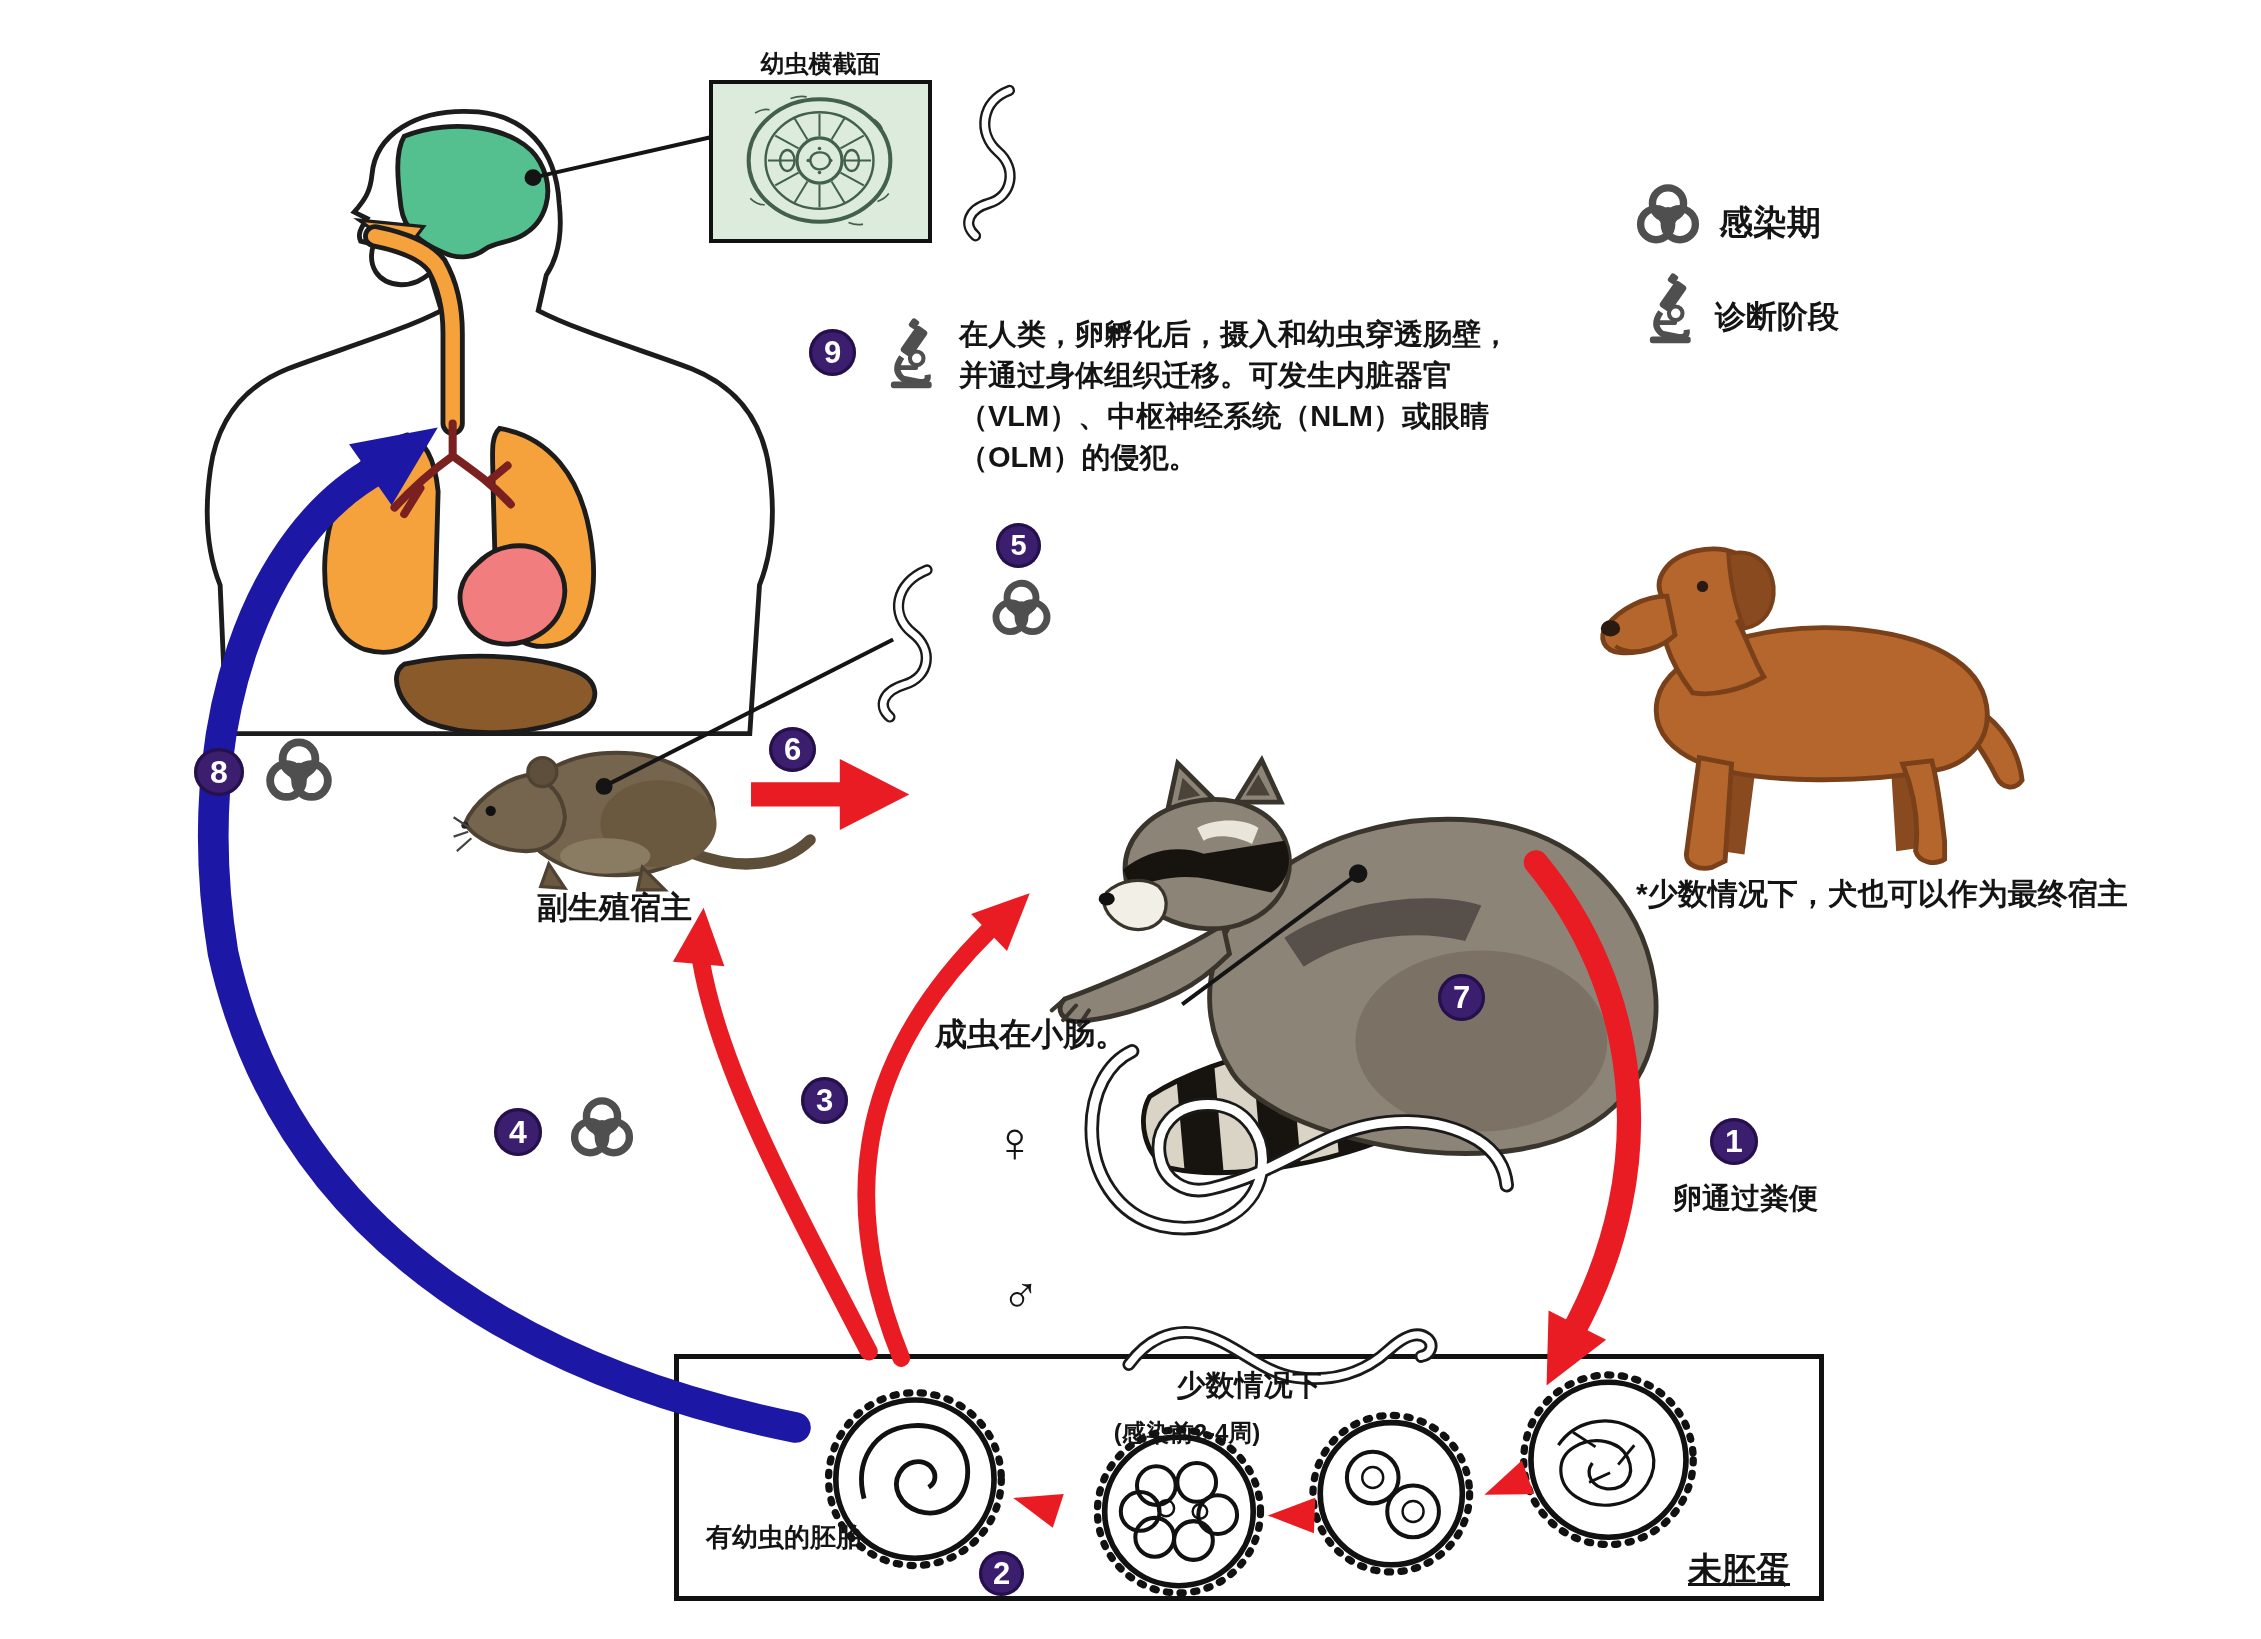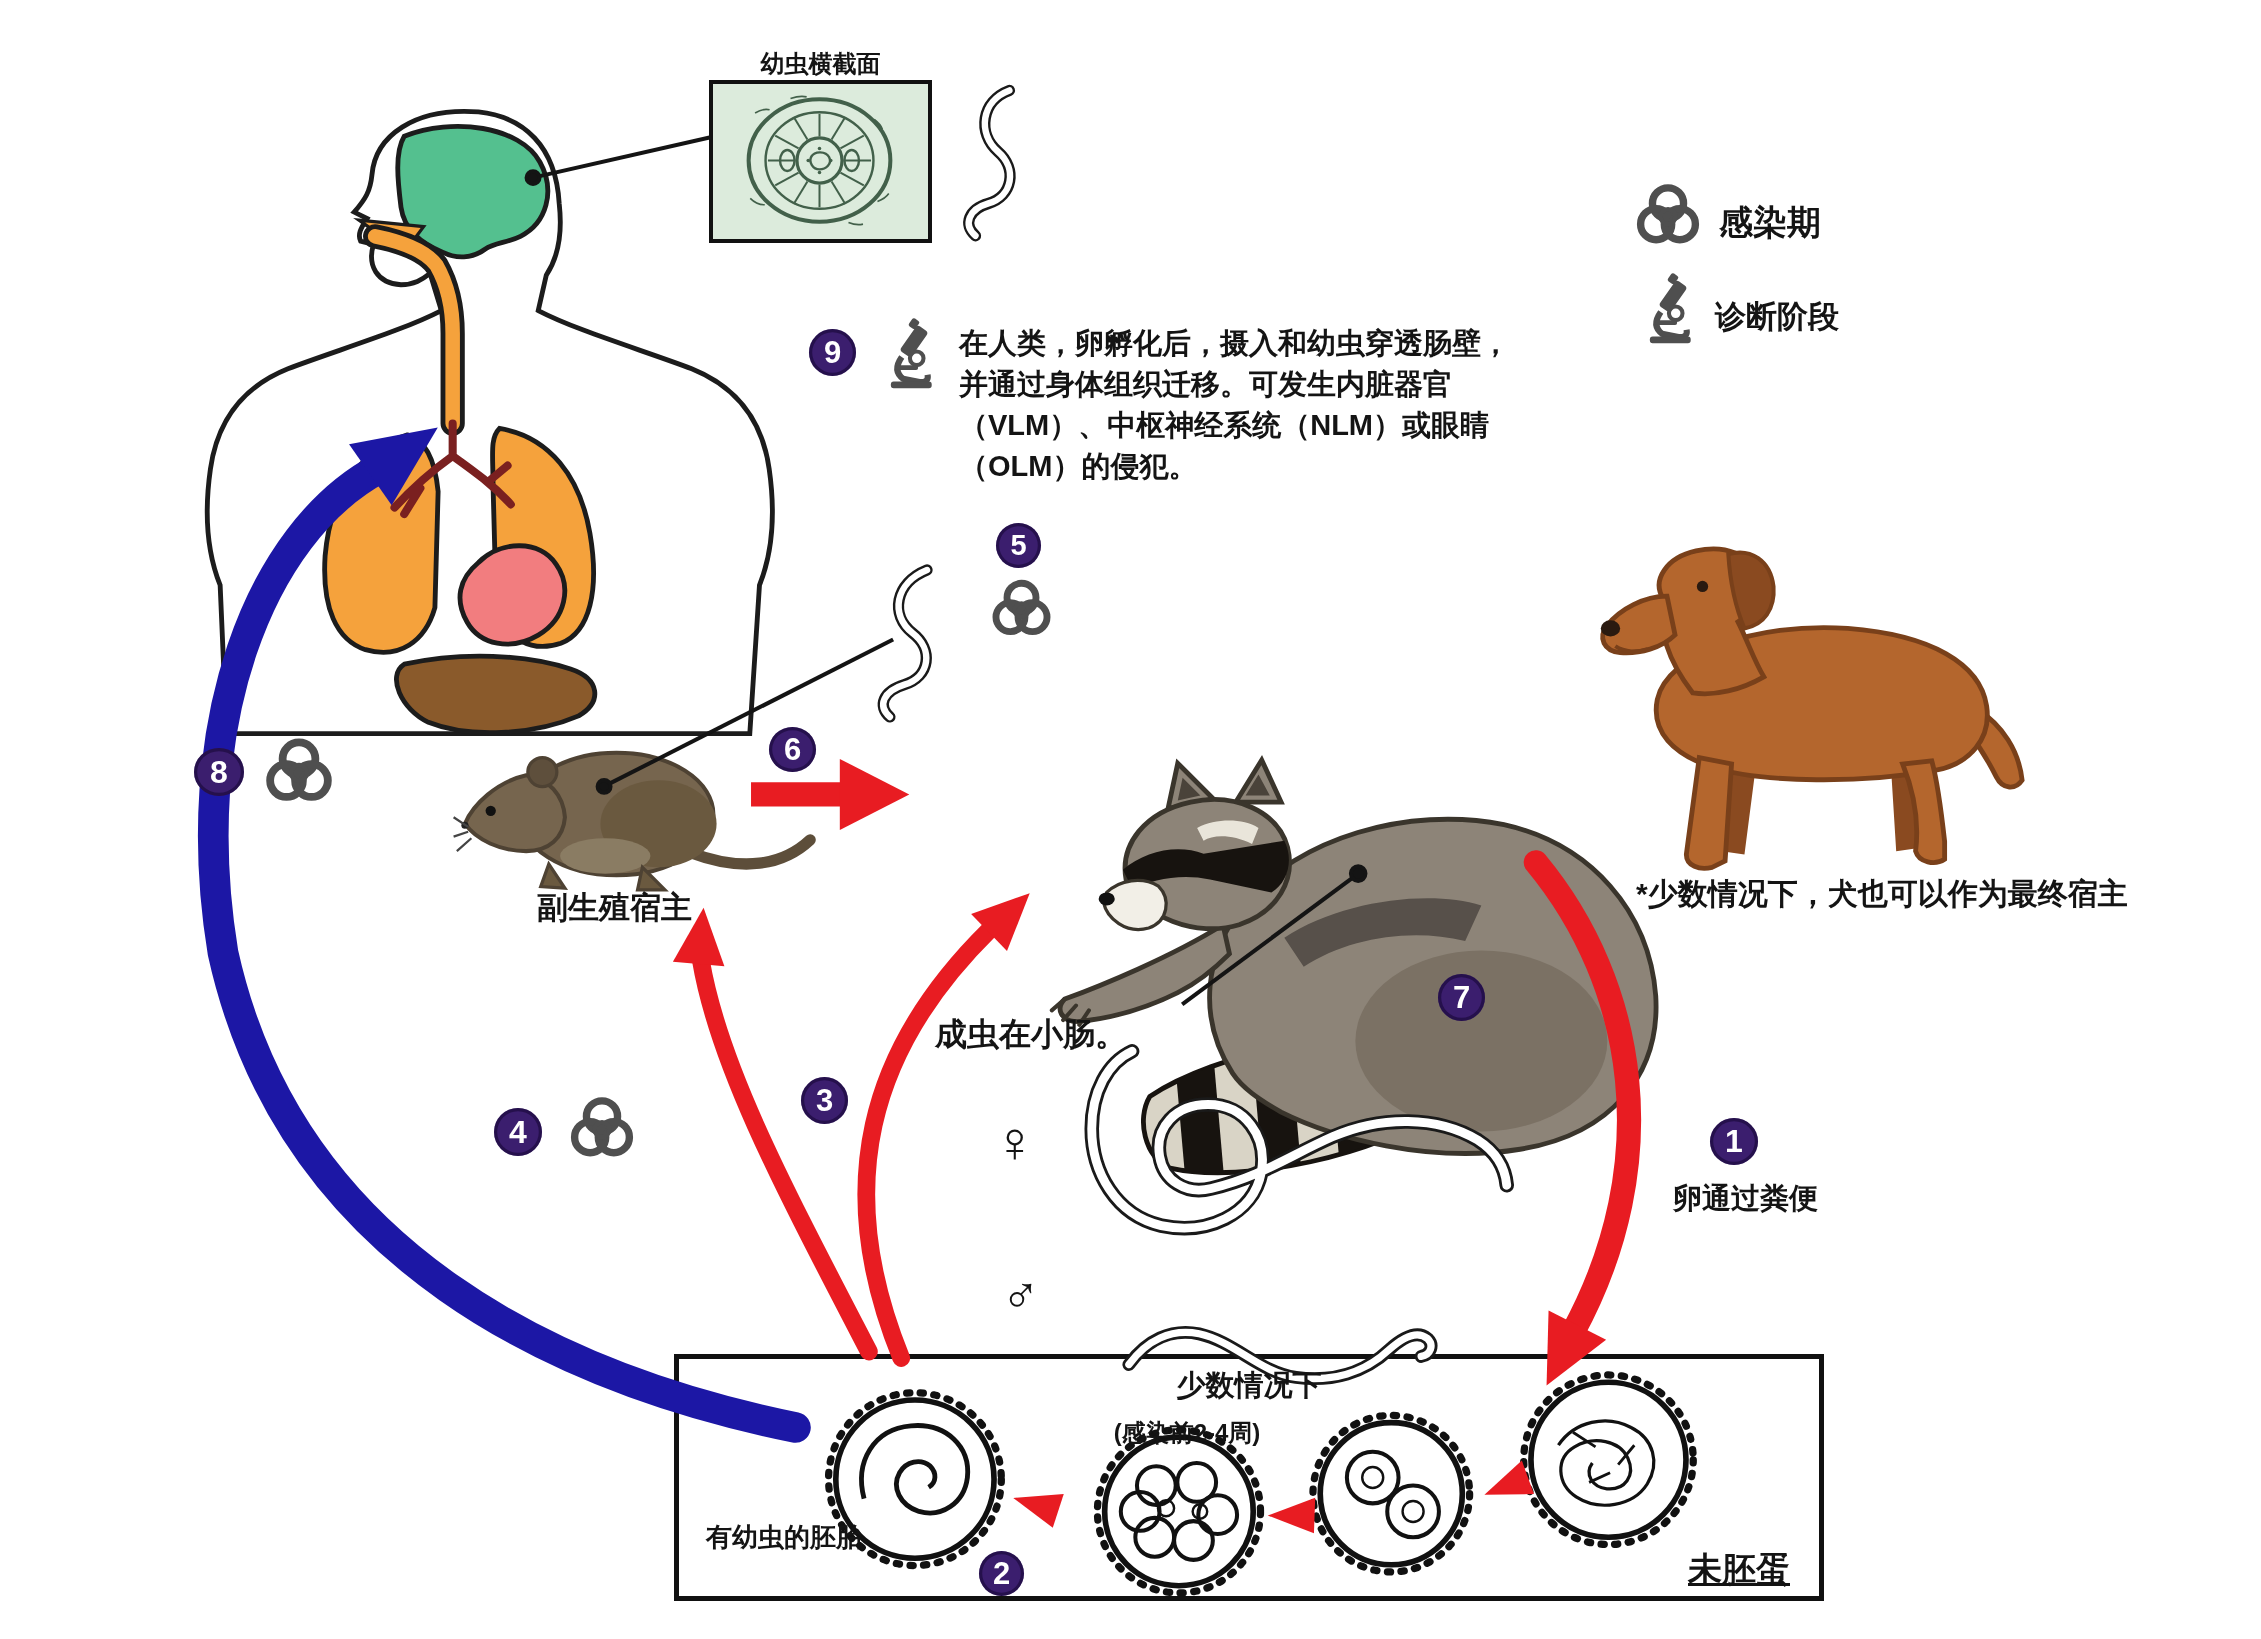--- a/index.html
+++ b/index.html
@@ -279,21 +279,21 @@
   <div class="t bold" style="left:1719px;top:200px;font-size:34px;">感染期</div>
   <svg class="icon" style="left:1639px;top:278px" width="68" height="68" viewBox="0 0 100 100">
       <use href="#microscope"></use>
     </svg>
   <div class="t bold" style="left:1715px;top:296px;font-size:31px;">诊断阶段</div>
 
   <div class="badge" style="left:809px;top:329px;width:47px;height:47px;font-size:31px;">9</div>
   <svg class="icon" style="left:880px;top:323px" width="68" height="68" viewBox="0 0 100 100">
       <use href="#microscope"></use>
     </svg>
-  <div class="t" style="left:959px;top:323px;width:578px;font-size:29px;font-weight:600;line-height:41px;">在人类，卵孵化后，摄入和幼虫穿透肠壁，并通过身体组织迁移。可发生内脏器官（VLM）、中枢神经系统（NLM）或眼睛（OLM）的侵犯。</div>
+  <div class="t" style="left:959px;top:314px;width:578px;font-size:29px;font-weight:600;line-height:41px;">在人类，卵孵化后，摄入和幼虫穿透肠壁，并通过身体组织迁移。可发生内脏器官（VLM）、中枢神经系统（NLM）或眼睛（OLM）的侵犯。</div>
 
   <div class="badge" style="left:996px;top:523px;width:45px;height:45px;font-size:29px;">5</div>
   <svg class="icon" style="left:987px;top:575px" width="69" height="69" viewBox="0 0 100 100">
       <use href="#biohazard"></use>
     </svg>
 
   <div class="badge" style="left:194px;top:748px;width:50px;height:48px;font-size:32px;">8</div>
   <svg class="icon" style="left:260px;top:733px" width="78" height="78" viewBox="0 0 100 100">
       <use href="#biohazard"></use>
     </svg>

